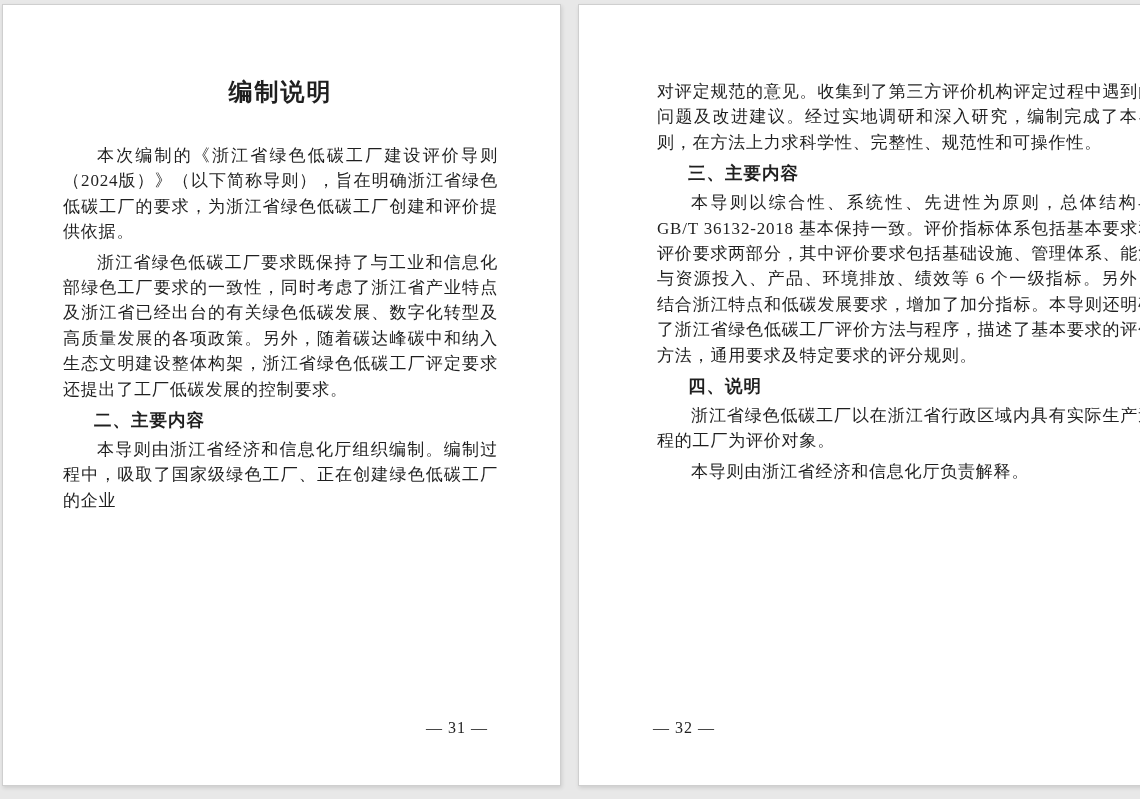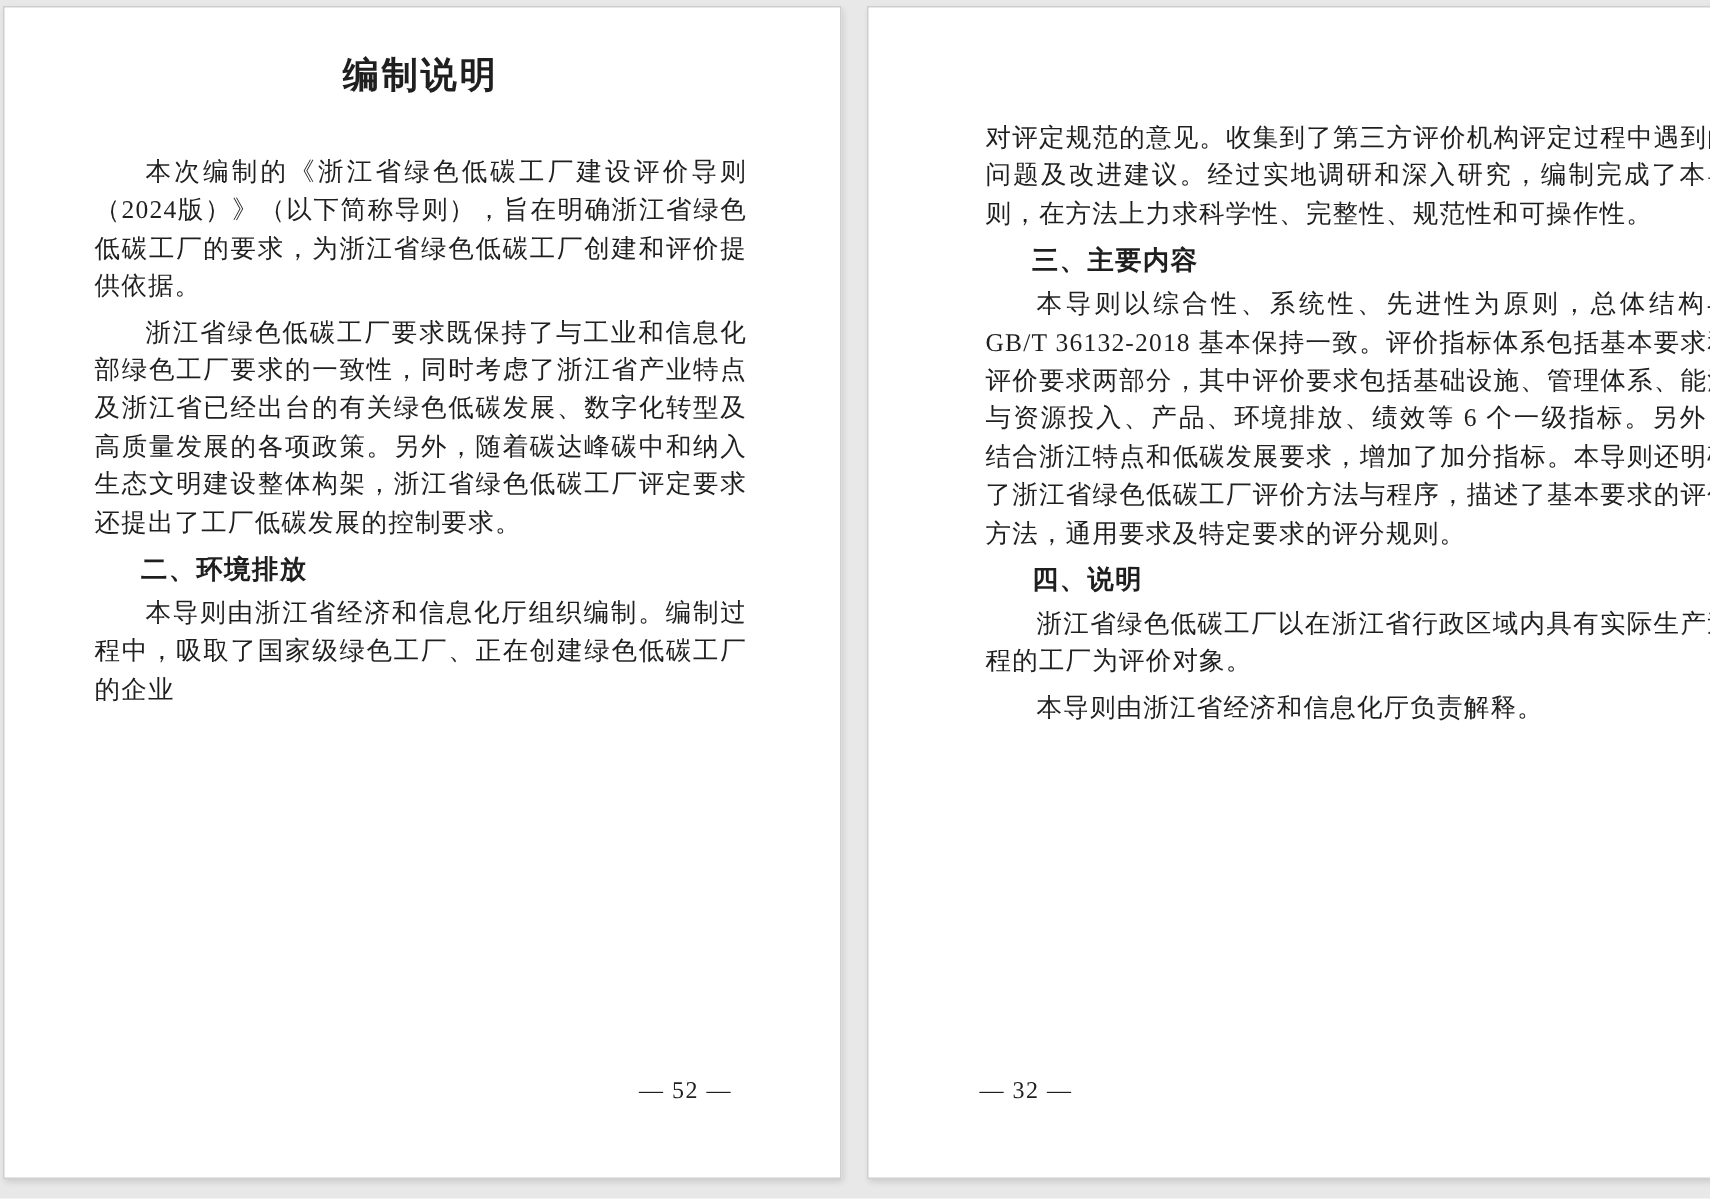--- a/index.html
+++ b/index.html
@@ -26,21 +26,21 @@
   }
   .page--left {
     left: 2px;
     width: 559px;
   }
   .page--right {
     left: 578px;
     width: 631px;
   }
   .page-inner--left {
-    padding: 31px 62px 0 60px;
+    padding: 72px 62px 0 60px;
   }
   .page-inner--right {
     padding: 74px 52px 0 78px;
   }
   .doc-title {
     font-size: 24px;
     font-weight: bold;
     text-align: center;
     letter-spacing: 2px;
     margin: 0 0 36px 0;
@@ -86,26 +86,26 @@
   <div class="page-inner--left">
     <h1 class="doc-title">编制说明</h1>
 
 
 
     <p class="para">本次编制的《浙江省绿色低碳工厂建设评价导则（2024版）》（以下简称导则），旨在明确浙江省绿色低碳工厂的要求，为浙江省绿色低碳工厂创建和评价提供依据。</p>
 
     <p class="para">浙江省绿色低碳工厂要求既保持了与工业和信息化部绿色工厂要求的一致性，同时考虑了浙江省产业特点及浙江省已经出台的有关绿色低碳发展、数字化转型及高质量发展的各项政策。另外，随着碳达峰碳中和纳入生态文明建设整体构架，浙江省绿色低碳工厂评定要求还提出了工厂低碳发展的控制要求。</p>
 
 
-    <h2 class="sec-heading">二、环境排放</h2>
+    <h2 class="sec-heading">二、主要内容</h2>
 
     <p class="para">本导则由浙江省经济和信息化厅组织编制。编制过程中，吸取了国家级绿色工厂、正在创建绿色低碳工厂的企业</p>
   </div>
 
-  <div class="page-number page-number--right-aligned">— 52 —</div>
+  <div class="page-number page-number--right-aligned">— 31 —</div>
 </div>
 
 <div class="page page--right">
   <div class="page-inner--right">
     <p class="para para--noindent">对评定规范的意见。收集到了第三方评价机构评定过程中遇到的问题及改进建议。经过实地调研和深入研究，编制完成了本导则，在方法上力求科学性、完整性、规范性和可操作性。</p>
 
     <h2 class="sec-heading">三、主要内容</h2>
 
     <p class="para">本导则以综合性、系统性、先进性为原则，总体结构与 GB/T 36132-2018 基本保持一致。评价指标体系包括基本要求和评价要求两部分，其中评价要求包括基础设施、管理体系、能源与资源投入、产品、环境排放、绩效等 6 个一级指标。另外，结合浙江特点和低碳发展要求，增加了加分指标。本导则还明确了浙江省绿色低碳工厂评价方法与程序，描述了基本要求的评价方法，通用要求及特定要求的评分规则。</p>
 

